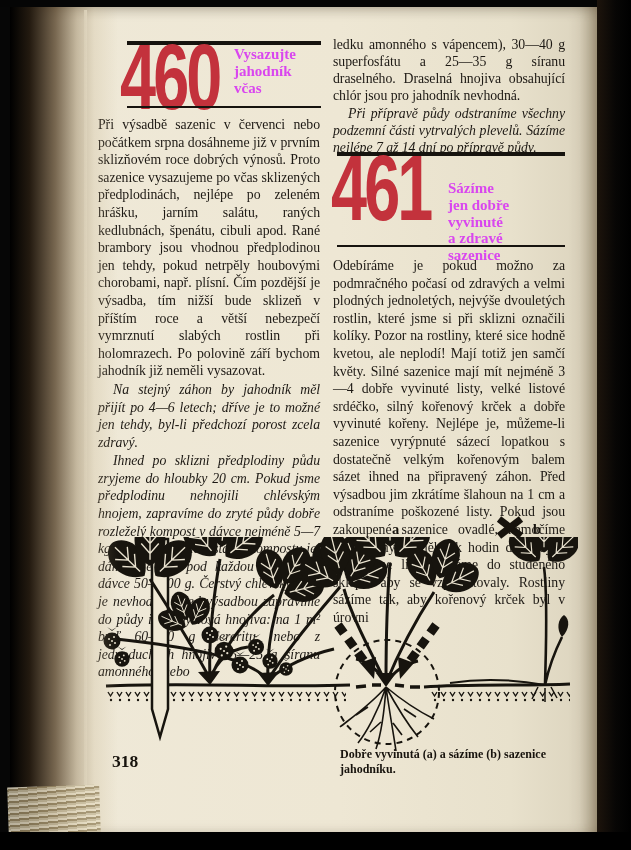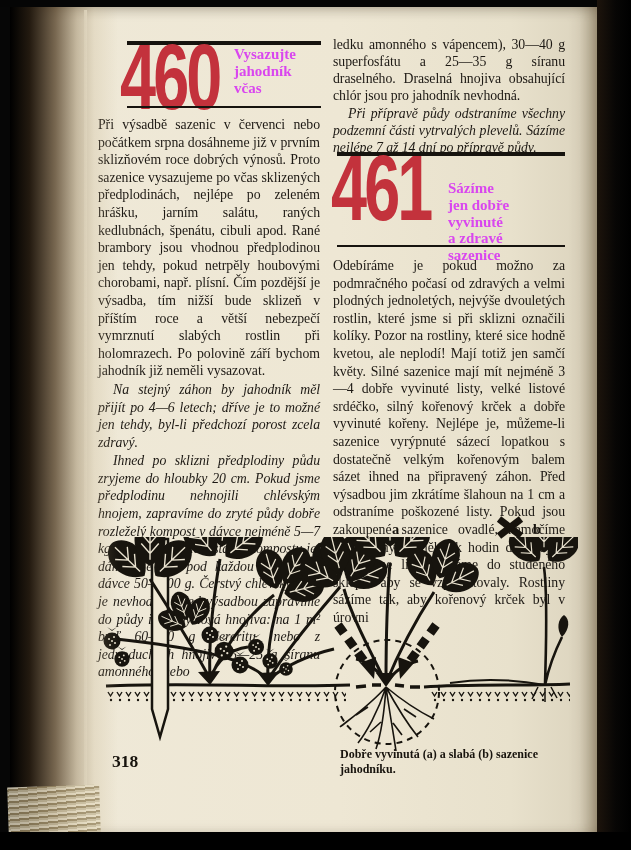--- a/index.html
+++ b/index.html
@@ -165,21 +165,21 @@
 
     <g>
       <path d="M447,148 C448,110 450,60 446,30 M447,148 C452,125 460,108 464,100" stroke="#17140e" stroke-width="2.6" fill="none"></path>
       <use href="#trio" transform="translate(446,28) scale(1.05)"></use>
       <path d="M464,100 C458,92 460,82 466,78 C472,82 472,92 464,100 Z" fill="#17140e"></path>
       <path d="M440,150 L434,162 M447,151 L447,165 M453,150 L459,161" stroke="#17140e" stroke-width="1.5"></path>
       <path d="M352,146 C390,140 425,144 447,148" stroke="#17140e" stroke-width="2" fill="none"></path>
     </g>
   </svg>
 
-  <div class="caption" style="left:340px;top:747px;">Dobře vyvinutá (a) a slabá (b) sazenice jahodníku.</div>
+  <div class="caption" style="left:340px;top:747px;">Dobře vyvinutá (a) a sázíme (b) sazenice jahodníku.</div>
   <div class="pagenum" style="left:112px;top:751px;">318</div>
 
   <div class="page-under-edge"></div>
   <div class="spine-shadow"></div>
   <div class="page-stack"></div>
   <div class="strip-top"></div>
   <div class="strip-bottom"></div>
   <div class="strip-right"></div>
 </div>
 

